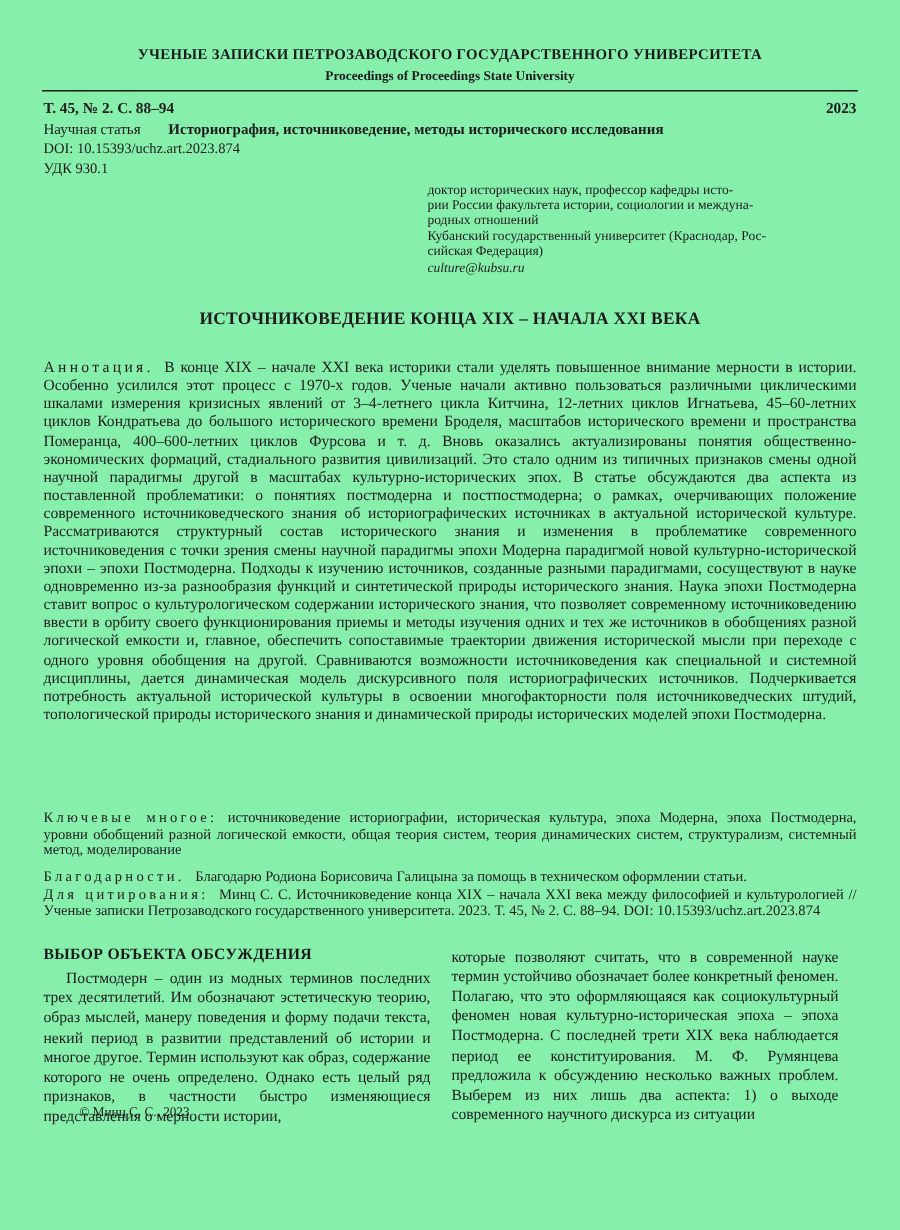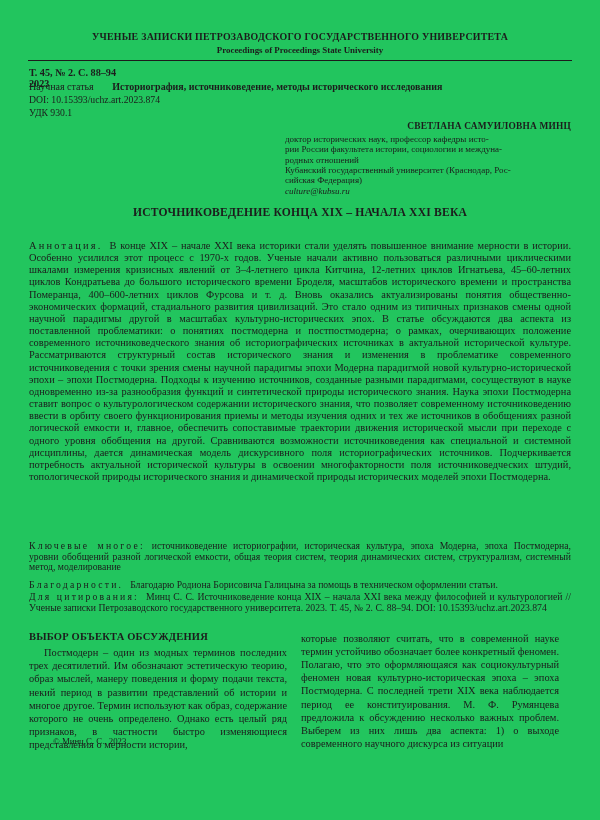--- a/index.html
+++ b/index.html
@@ -4,31 +4,31 @@
 <style>
   * { margin: 0; padding: 0; box-sizing: border-box; }
   html, body { width: 600px; height: 820px; }
   body {
     background: #ffffff;
     color: #1c1c1c;
     font-family: "Liberation Serif", "DejaVu Serif", serif;
     position: relative;
     overflow: hidden;
   }
-  .page { position: absolute; inset: 0; background: #22c55e; }
+  .page { position: absolute; inset: 0; background: #86efac; }
 
   .jheader { position: absolute; top: 31px; left: 29px; width: 542px; text-align: center; }
   .jtitle-ru { font-weight: bold; font-size: 9.9px; letter-spacing: 0.25px; }
   .jtitle-en { font-weight: bold; font-size: 8.9px; margin-top: 2.5px; }
 
   .rule { position: absolute; top: 60px; left: 28px; width: 544px; height: 1px; background: #1c1c1c; }
 
   .volline { position: absolute; top: 67px; left: 29px; width: 542px;
              display: flex; justify-content: space-between;
-             font-weight: bold; font-size: 10.2px; flex-direction: column; }
+             font-weight: bold; font-size: 10.2px; }
 
   .typeline { position: absolute; top: 81px; left: 29px; width: 542px; font-size: 10px; }
   .typeline .section { font-weight: bold; margin-left: 16px; }
 
   .doi-line { position: absolute; top: 94px; left: 29px; font-size: 9.7px; }
   .udc-line { position: absolute; top: 107px; left: 29px; font-size: 9.7px; }
 
   .author { position: absolute; top: 121px; left: 285px; right: 29px; font-size: 9px; line-height: 10.2px; }
   .author .aname { font-weight: bold; font-size: 9.4px; text-align: right; margin-bottom: 3px; letter-spacing: 0.2px; }
   .author .aff { text-align: left; }
@@ -76,21 +76,20 @@
 
   <div class="typeline">
     <span>Научная статья</span>
     <span class="section">Историография, источниковедение, методы исторического исследования</span>
   </div>
 
   <div class="doi-line">DOI: 10.15393/uchz.art.2023.874</div>
   <div class="udc-line">УДК 930.1</div>
 
   <div class="author">
-    <div class="aname">СВЕТЛАНА САМУИЛОВНА МИНЦ</div>
     <div class="aff">доктор исторических наук, профессор кафедры исто-</div>
     <div class="aff">рии России факультета истории, социологии и междуна-</div>
     <div class="aff">родных отношений</div>
     <div class="aff">Кубанский государственный университет (Краснодар, Рос-</div>
     <div class="aff">сийская Федерация)</div>
     <div class="email">culture@kubsu.ru</div>
   </div>
 
   <div class="title">
     <div>ИСТОЧНИКОВЕДЕНИЕ КОНЦА XIX – НАЧАЛА XXI ВЕКА</div>

